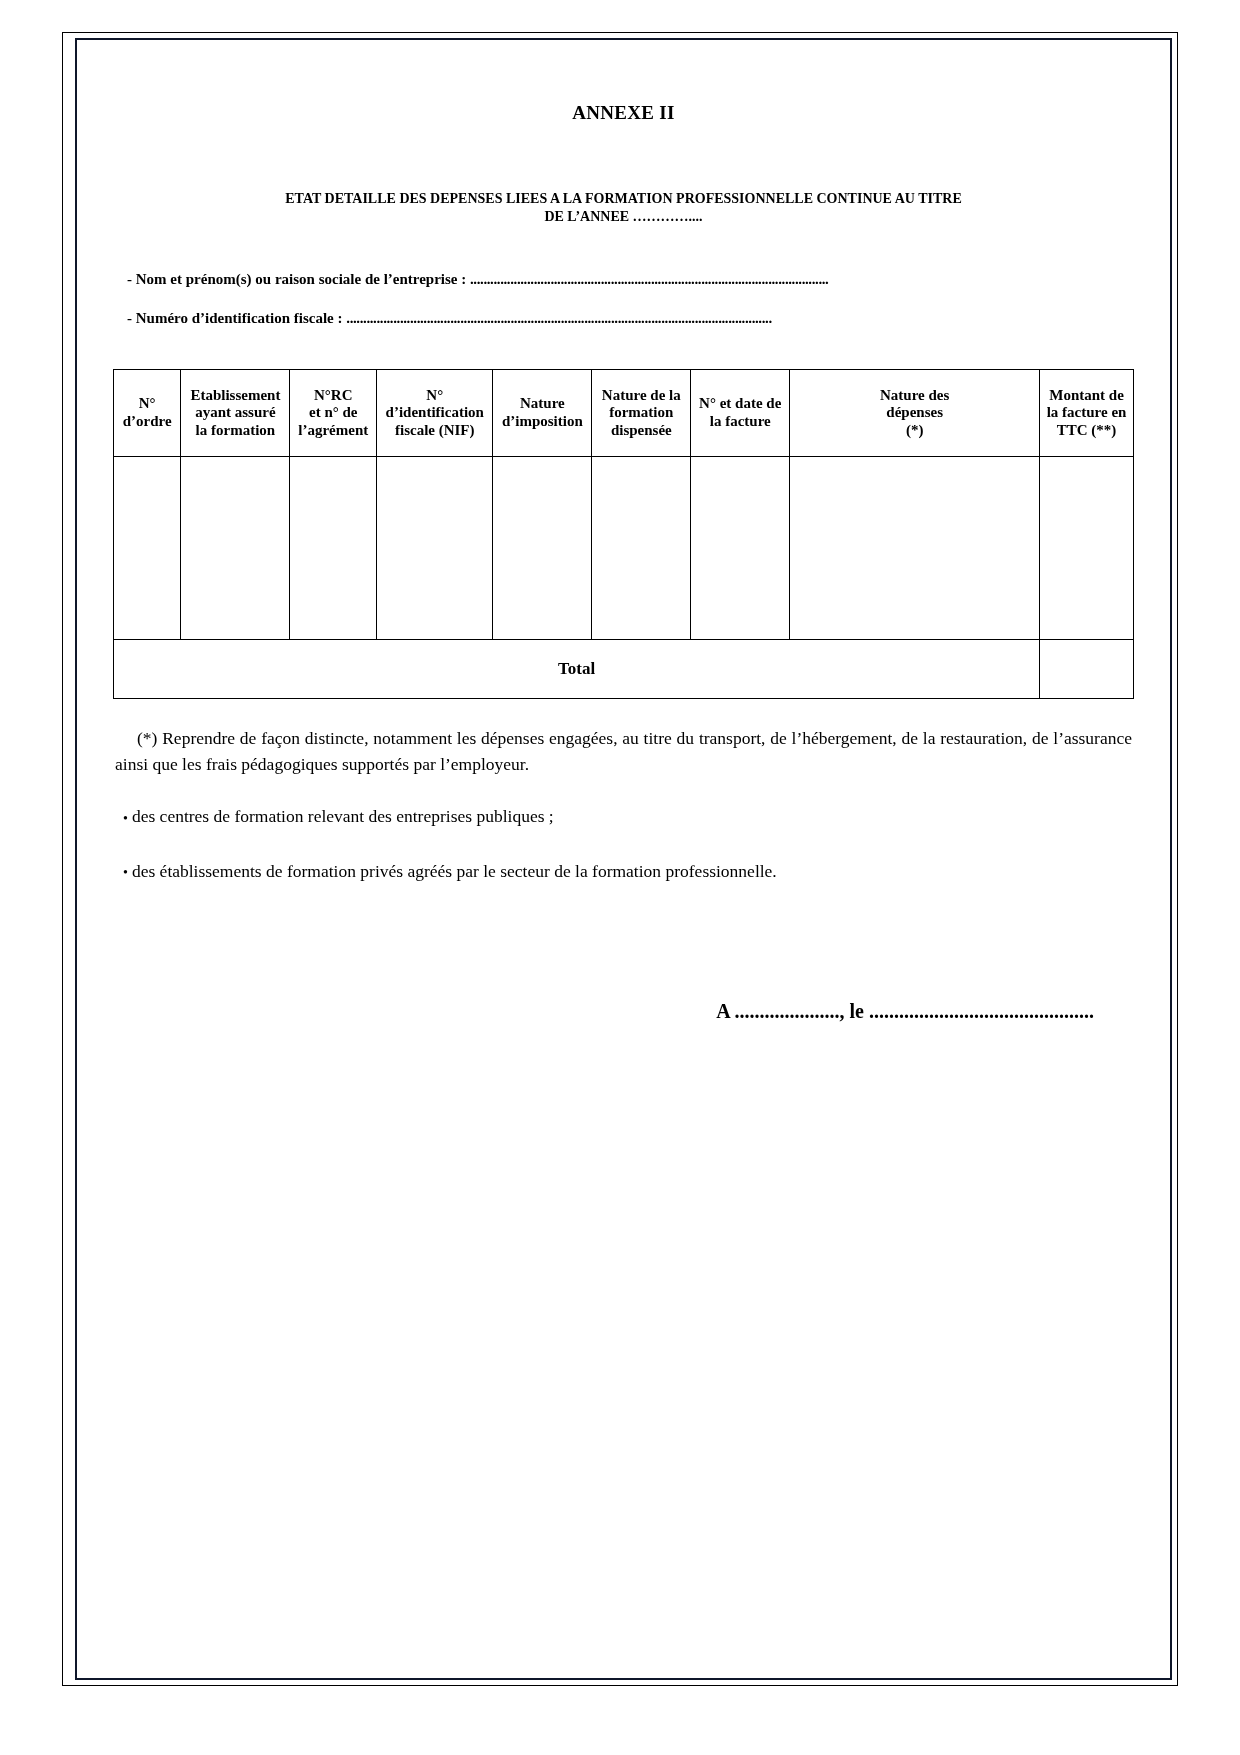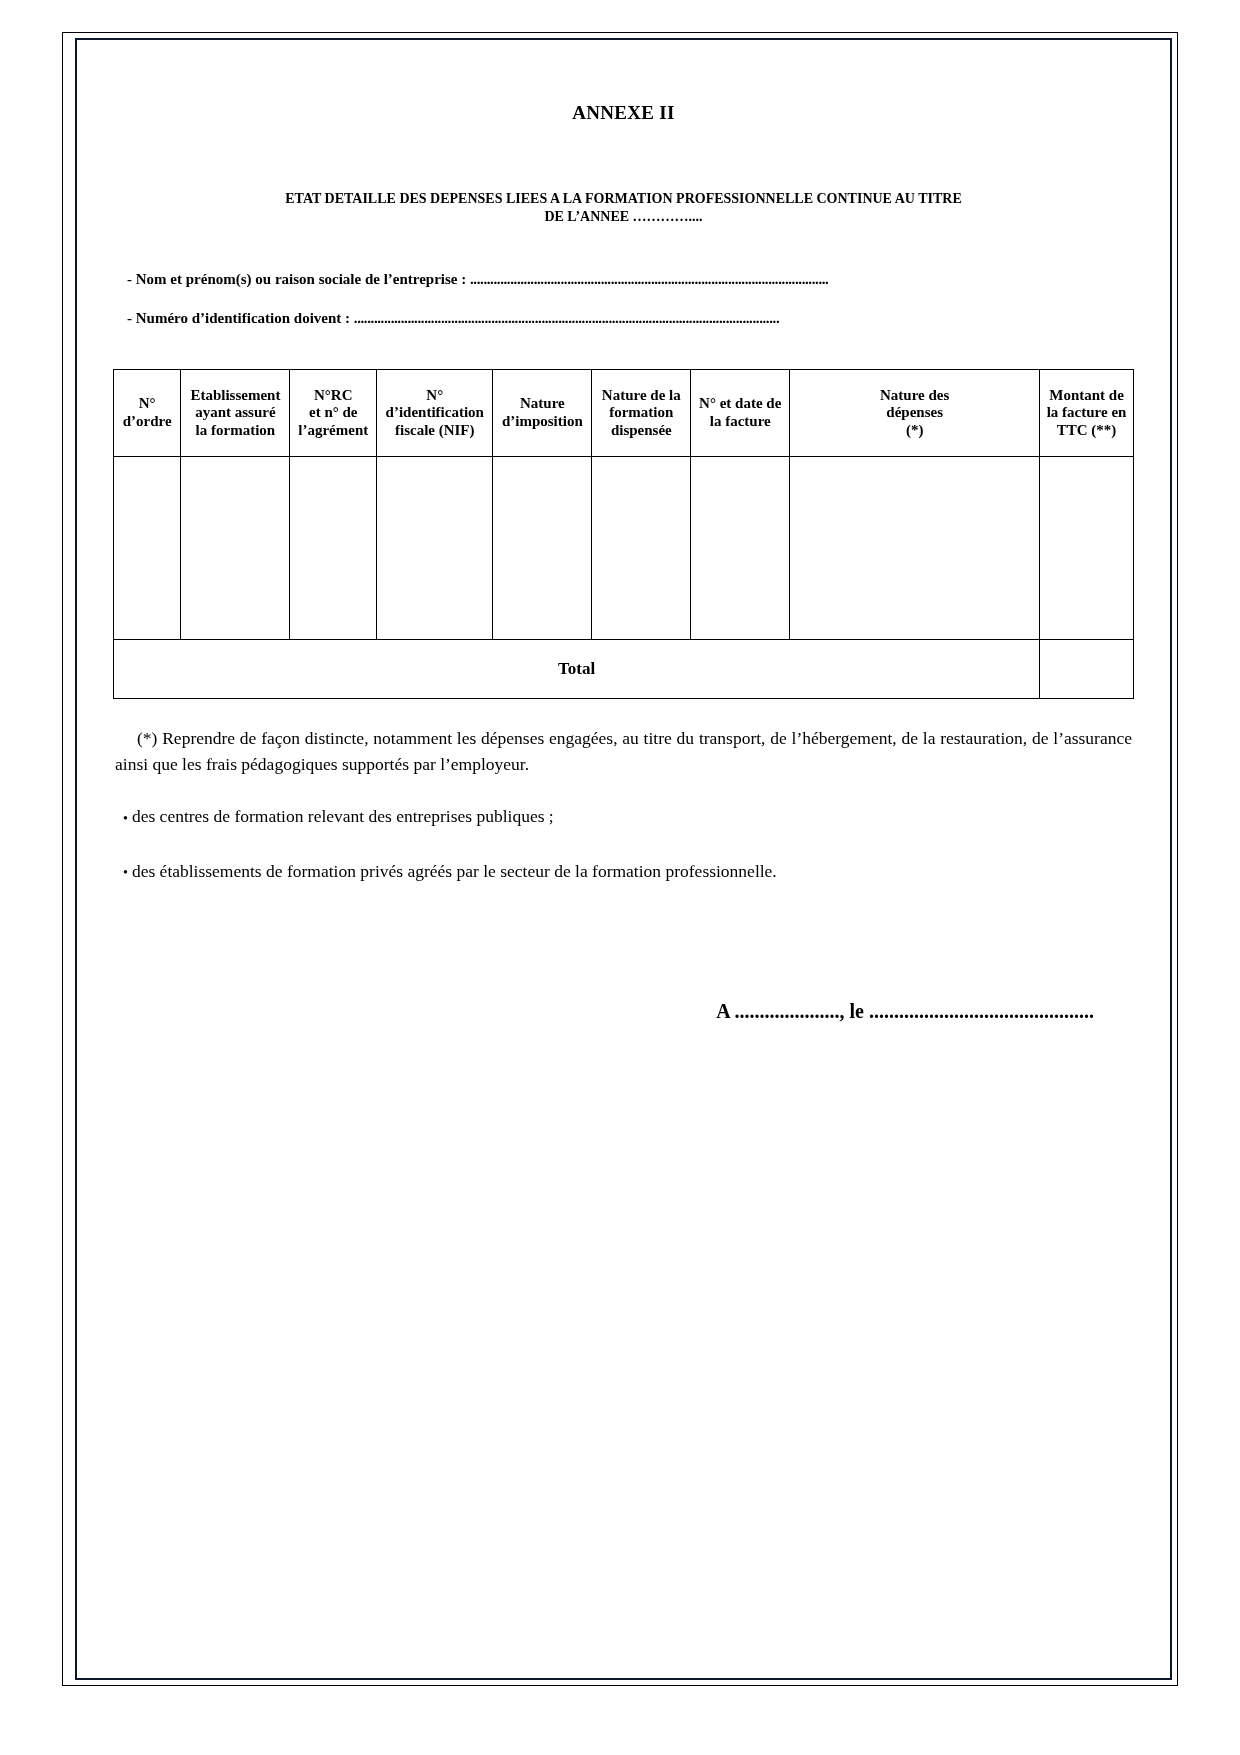--- a/index.html
+++ b/index.html
@@ -181,21 +181,21 @@
         <span>ETAT DETAILLE DES DEPENSES LIEES A LA FORMATION PROFESSIONNELLE CONTINUE AU TITRE</span>
         <br>
         <span>DE L’ANNEE …………....</span>
       </div>
 
       <div class="ident-block">
         <div class="ident-line">
           <span class="ident-label">- Nom et prénom(s) ou raison sociale de l’entreprise : </span><span class="dots-fill">...........................................................................................................</span>
         </div>
         <div class="ident-line">
-          <span class="ident-label">- Numéro d’identification doivent : </span><span class="dots-fill">...............................................................................................................................</span>
+          <span class="ident-label">- Numéro d’identification fiscale : </span><span class="dots-fill">...............................................................................................................................</span>
         </div>
       </div>
 
       <div class="table-wrap">
         <table class="expenses">
           <colgroup>
             <col class="c1">
               <col class="c2">
               <col class="c3">
               <col class="c4">

